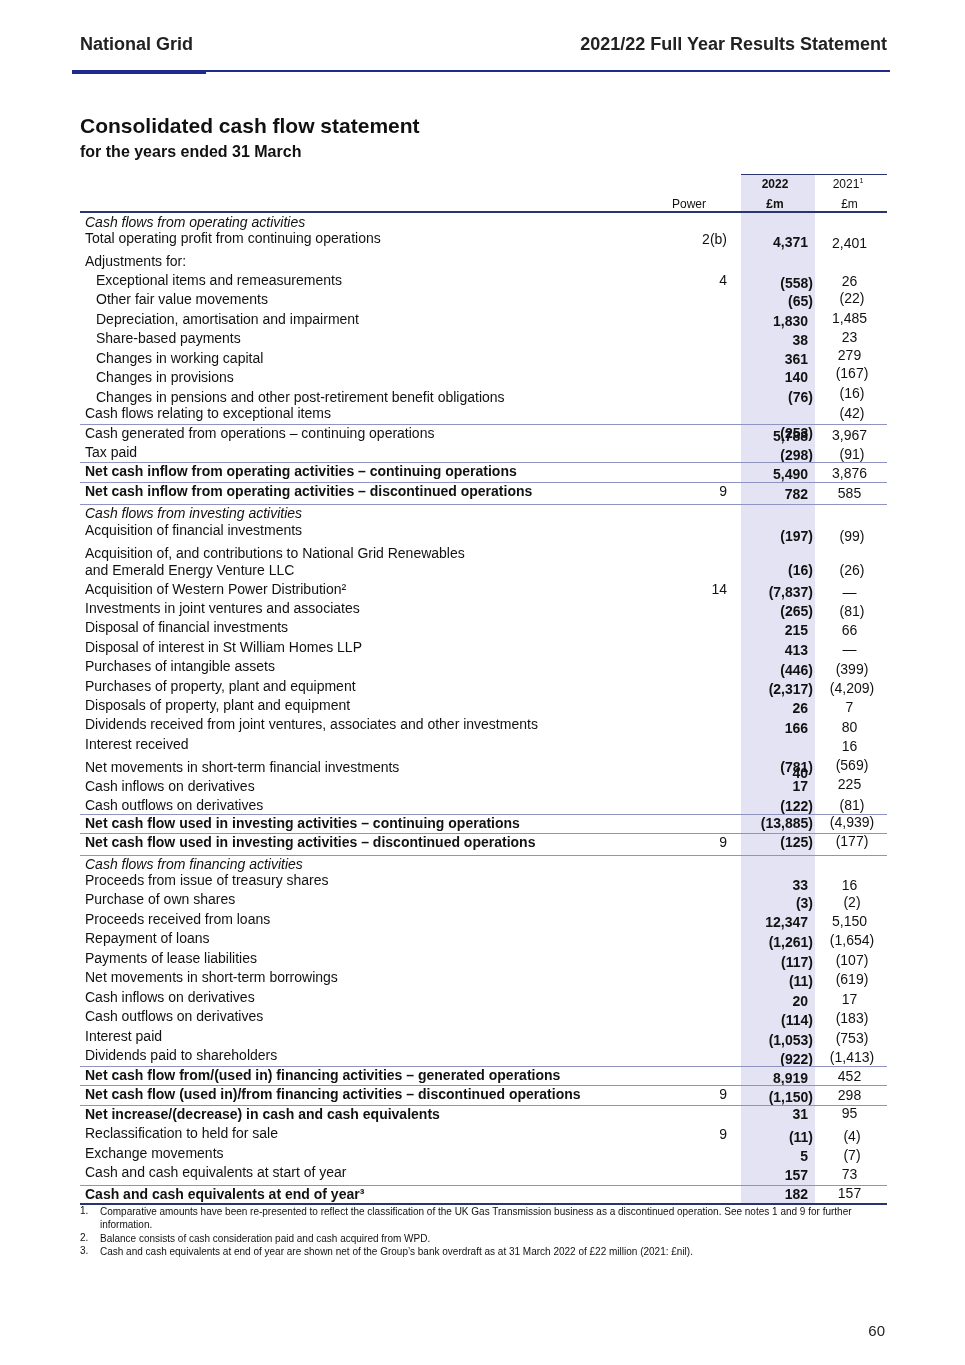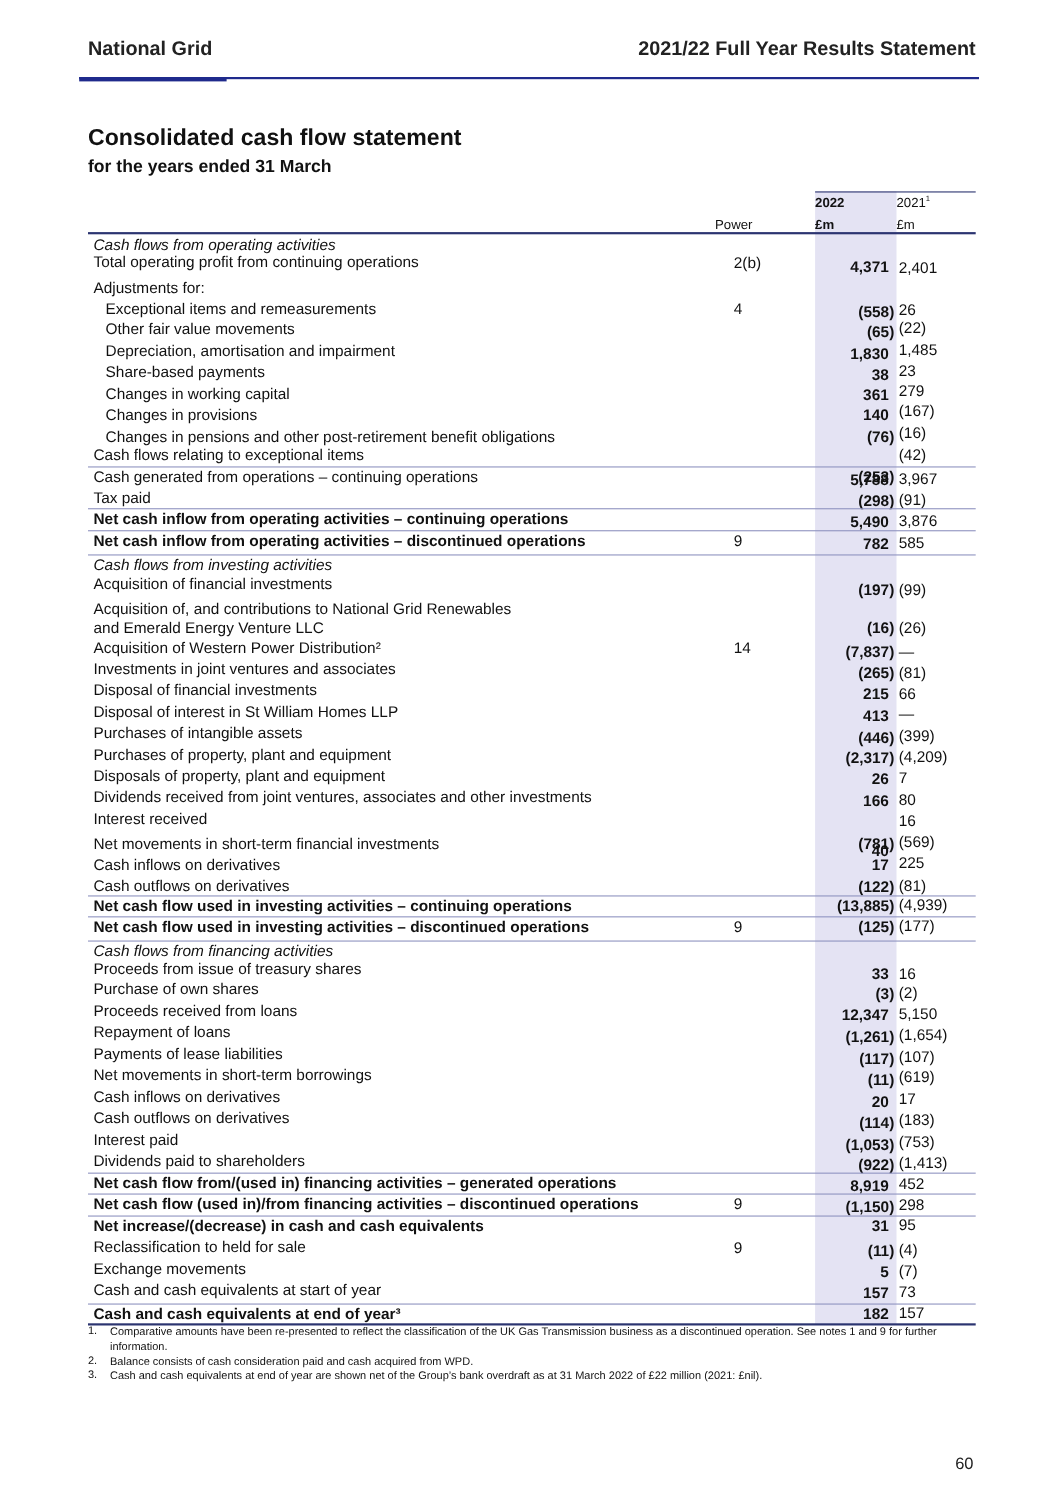--- a/index.html
+++ b/index.html
@@ -6,31 +6,31 @@
   body { width: 965px; height: 1365px; position: relative; font-family: "Liberation Sans", sans-serif; color: #111; overflow: hidden; }
   .hdr-left { position: absolute; left: 80px; top: 34px; font-size: 18px; font-weight: bold; color: #222; }
   .hdr-right { position: absolute; right: 78px; top: 34px; font-size: 18px; font-weight: bold; color: #222; }
   .hdr-line { position: absolute; left: 72px; top: 70px; width: 818px; height: 2px; background: #1f2a8c; }
   .hdr-line-thick { position: absolute; left: 72px; top: 70px; width: 134px; height: 4px; background: #1f2a8c; }
   .title { position: absolute; left: 80px; top: 114px; font-size: 21px; font-weight: bold; color: #111; }
   .subtitle { position: absolute; left: 80px; top: 143px; font-size: 16px; font-weight: bold; color: #111; }
 
   .shade { position: absolute; left: 741px; top: 174px; width: 74px; height: 1030px; background: #e4e3f3; }
   .topline { position: absolute; left: 741px; top: 174px; width: 146px; height: 1px; background: #2b3470; }
-  .col-hdr { position: absolute; font-size: 12px; text-align: left; }
+  .col-hdr { position: absolute; font-size: 12px; text-align: center; }
   .rule-thick { position: absolute; left: 80px; width: 807px; height: 2px; background: #2b3470; }
 
   .row { position: absolute; left: 80px; width: 807px; }
   .row .label { position: absolute; left: 5px; top: 0; font-size: 14px; white-space: nowrap; }
   .row .label.sub { left: 16px; }
   .row .label.it { font-style: italic; }
   .row .label.b { font-weight: bold; }
-  .row .notes { position: absolute; right: 160px; width: 60px; text-align: left; font-size: 14px; }
+  .row .notes { position: absolute; right: 160px; width: 60px; text-align: right; font-size: 14px; }
   .row .v22 { position: absolute; right: 74px; width: 80px; text-align: right; font-size: 14px; font-weight: bold; }
-  .row .v21 { position: absolute; right: 0; width: 70px; text-align: left; font-size: 14px; }
+  .row .v21 { position: absolute; right: 0; width: 70px; text-align: center; font-size: 14px; }
   .np { display: inline-block; width: 5px; }
   .sep { position: absolute; left: 80px; width: 807px; height: 1px; background: #8f93c0; }
 
   .fn { position: absolute; left: 80px; font-size: 10px; color: #111; width: 800px; }
   .fn .n { position: absolute; left: 0; }
   .fn .t { position: absolute; left: 20px; width: 780px; line-height: 13px; }
   .pageno { position: absolute; right: 80px; top: 1322px; font-size: 15px; color: #222; }
 </style>
 </head>
 <body>

